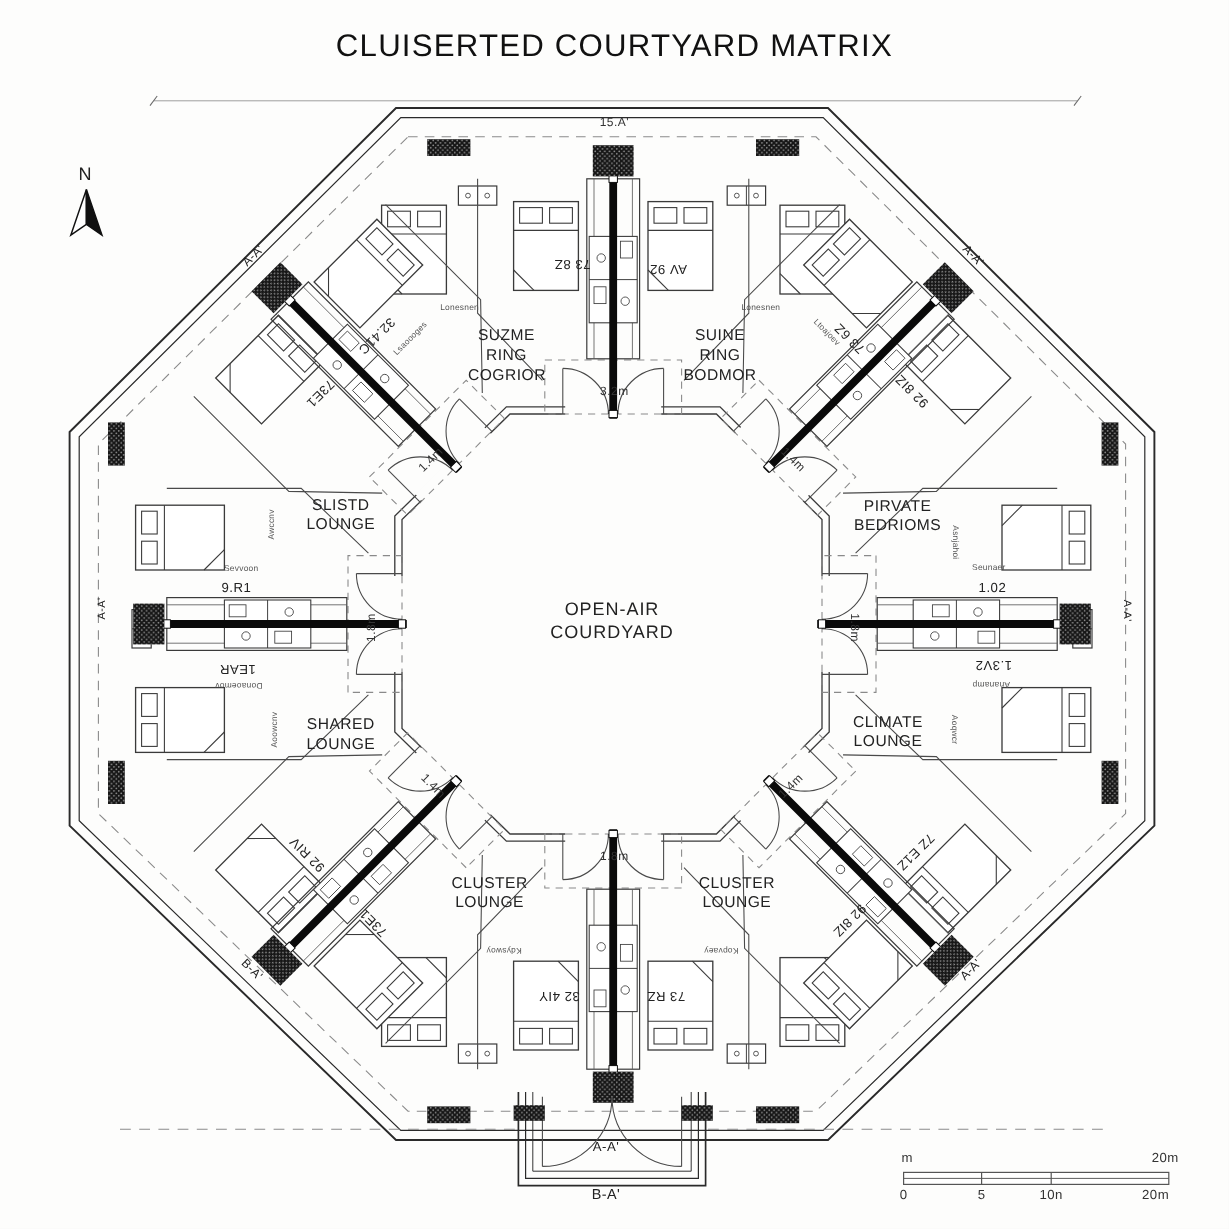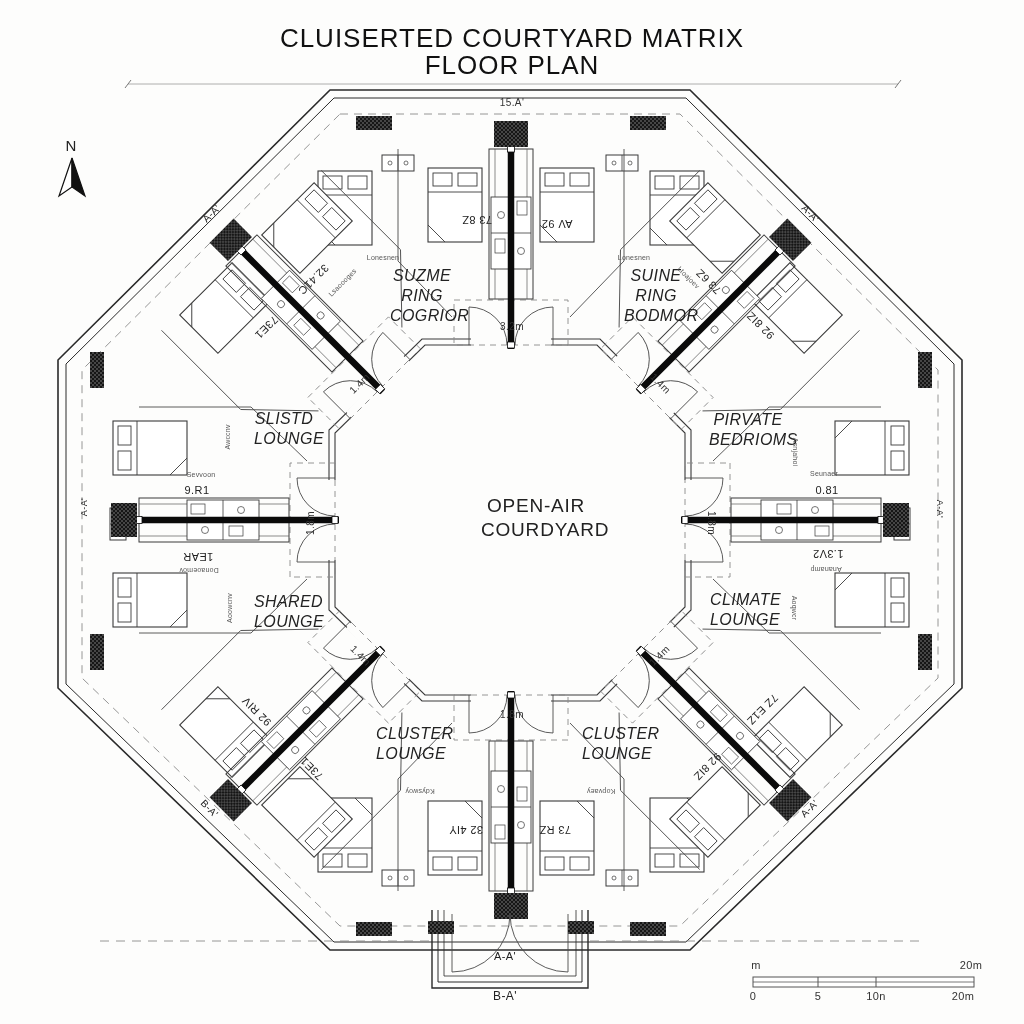--- a/index.html
+++ b/index.html
@@ -2,21 +2,21 @@
 <html><head>
 <meta charset="utf-8">
 <style>
   html,body{margin:0;padding:0;background:#f7f7f5;}
   #stage{position:relative;width:1024px;height:1024px;background:#fdfdfc;overflow:hidden;
          font-family:"Liberation Sans",sans-serif;}
   svg{position:absolute;left:0;top:0;}
   .lbl{position:absolute;transform:translate(-50%,-50%);text-align:center;color:#222;
        white-space:pre-line;line-height:1.25;letter-spacing:.4px;}
   .t1{font-size:26px;color:#111;letter-spacing:1px;white-space:nowrap;font-weight:500;}
-  .room{font-size:16px;text-transform:uppercase;font-style:italic;}
+  .room{font-size:13px;text-transform:uppercase;}
   .dim{font-size:10px;color:#333;white-space:nowrap;}
   .num{font-size:11px;color:#222;white-space:nowrap;}
   .micro{font-size:7px;color:#555;white-space:nowrap;letter-spacing:.2px;}
   .sec{font-size:10px;color:#222;white-space:nowrap;}
 </style>
 </head>
 <body>
 
 <div id="stage">
 
@@ -176,33 +176,32 @@
 
   <g>
     <rect x="753" y="977" width="221" height="10" fill="#fff" stroke="#555" stroke-width="1"></rect>
     <line x1="753" y1="982" x2="974" y2="982" stroke="#555" stroke-width="0.8"></line>
     <line x1="818" y1="977" x2="818" y2="987" stroke="#555" stroke-width="1"></line>
     <line x1="876" y1="977" x2="876" y2="987" stroke="#555" stroke-width="1"></line>
   </g>
 </svg>
 
 <div class="lbl t1" style="left:512px;top:38px">CLUISERTED COURTYARD MATRIX</div>
-<div class="lbl t1" style="left:512px;top:65px">FLOOR PLAN</div>
 <div class="lbl" style="left:71px;top:146px;font-size:15px">N</div>
 <div class="lbl dim" style="left:512px;top:103px">15.A'</div>
 
 <div class="lbl room" style="left:422px;top:296px;width:64px">SUZME RING COGRIOR</div>
-<div class="lbl room" style="left:656px;top:296px;width:64px">SUINE RING BODMOR</div>
+<div class="lbl room" style="left:600px;top:296px;width:64px">SUINE RING BODMOR</div>
 <div class="lbl room" style="left:284px;top:429px;width:60px">SLISTD LOUNGE</div>
 <div class="lbl room" style="left:748px;top:430px;width:78px">PIRVATE BEDRIOMS</div>
 <div class="lbl room" style="left:284px;top:612px;width:60px">SHARED LOUNGE</div>
 <div class="lbl room" style="left:740px;top:610px;width:60px">CLIMATE LOUNGE</div>
 <div class="lbl room" style="left:408px;top:744px;width:64px">CLUSTER LOUNGE</div>
 <div class="lbl room" style="left:614px;top:744px;width:64px">CLUSTER LOUNGE</div>
-<div class="lbl" style="left:536px;top:518px;width:110px;font-size:19px;letter-spacing:.8px">OPEN-AIR COURDYARD</div>
+<div class="lbl" style="left:510px;top:518px;width:110px;font-size:15px;letter-spacing:.8px">OPEN-AIR COURDYARD</div>
 
 <div class="lbl dim" style="left:512px;top:327px">3.2m</div>
 <div class="lbl dim" style="left:512px;top:715px">1.8m</div>
 <div class="lbl dim" style="left:360px;top:384px;transform:translate(-50%,-50%) rotate(-45deg)">1.4m</div>
 <div class="lbl dim" style="left:660px;top:384px;transform:translate(-50%,-50%) rotate(45deg)">1.4m</div>
 <div class="lbl dim" style="left:360px;top:656px;transform:translate(-50%,-50%) rotate(45deg)">1.4m</div>
 <div class="lbl dim" style="left:660px;top:656px;transform:translate(-50%,-50%) rotate(-45deg)">1.4m</div>
 <div class="lbl dim" style="left:311px;top:523px;transform:translate(-50%,-50%) rotate(-90deg)">1.8m</div>
 <div class="lbl dim" style="left:711px;top:523px;transform:translate(-50%,-50%) rotate(90deg)">1.8m</div>
 
@@ -219,21 +218,21 @@
 <div class="lbl dim" style="left:971px;top:966px;font-size:11px">20m</div>
 <div class="lbl dim" style="left:753px;top:997px;font-size:11px">0</div>
 <div class="lbl dim" style="left:818px;top:997px;font-size:11px">5</div>
 <div class="lbl dim" style="left:876px;top:997px;font-size:11px">10n</div>
 <div class="lbl dim" style="left:963px;top:997px;font-size:11px">20m</div>
 
 <div class="lbl num" style="left:477px;top:219px;transform:translate(-50%,-50%) rotate(180deg)">73 8Z</div>
 <div class="lbl num" style="left:557px;top:223px;transform:translate(-50%,-50%) rotate(180deg)">AV 92</div>
 <div class="lbl num" style="left:197px;top:491px">9.R1</div>
 <div class="lbl num" style="left:198px;top:556px;transform:translate(-50%,-50%) rotate(180deg)">1EAR</div>
-<div class="lbl num" style="left:827px;top:491px">0.81</div>
+<div class="lbl num" style="left:827px;top:491px">1.02</div>
 <div class="lbl num" style="left:828px;top:553px;transform:translate(-50%,-50%) rotate(180deg)">1.3V2</div>
 <div class="lbl num" style="left:313px;top:279px;transform:translate(-50%,-50%) rotate(135deg)">32.41C</div>
 <div class="lbl num" style="left:266px;top:327px;transform:translate(-50%,-50%) rotate(135deg)">73E1</div>
 <div class="lbl num" style="left:709px;top:281px;transform:translate(-50%,-50%) rotate(-135deg)">73 6Z</div>
 <div class="lbl num" style="left:761px;top:325px;transform:translate(-50%,-50%) rotate(-135deg)">92 8IZ</div>
 <div class="lbl num" style="left:257px;top:711px;transform:translate(-50%,-50%) rotate(-135deg)">92 RIV</div>
 <div class="lbl num" style="left:312px;top:768px;transform:translate(-50%,-50%) rotate(-135deg)">73E1</div>
 <div class="lbl num" style="left:762px;top:709px;transform:translate(-50%,-50%) rotate(135deg)">7Z E1Z</div>
 <div class="lbl num" style="left:707px;top:766px;transform:translate(-50%,-50%) rotate(135deg)">92 8IZ</div>
 <div class="lbl num" style="left:466px;top:829px;transform:translate(-50%,-50%) rotate(180deg)">32 4IY</div>

